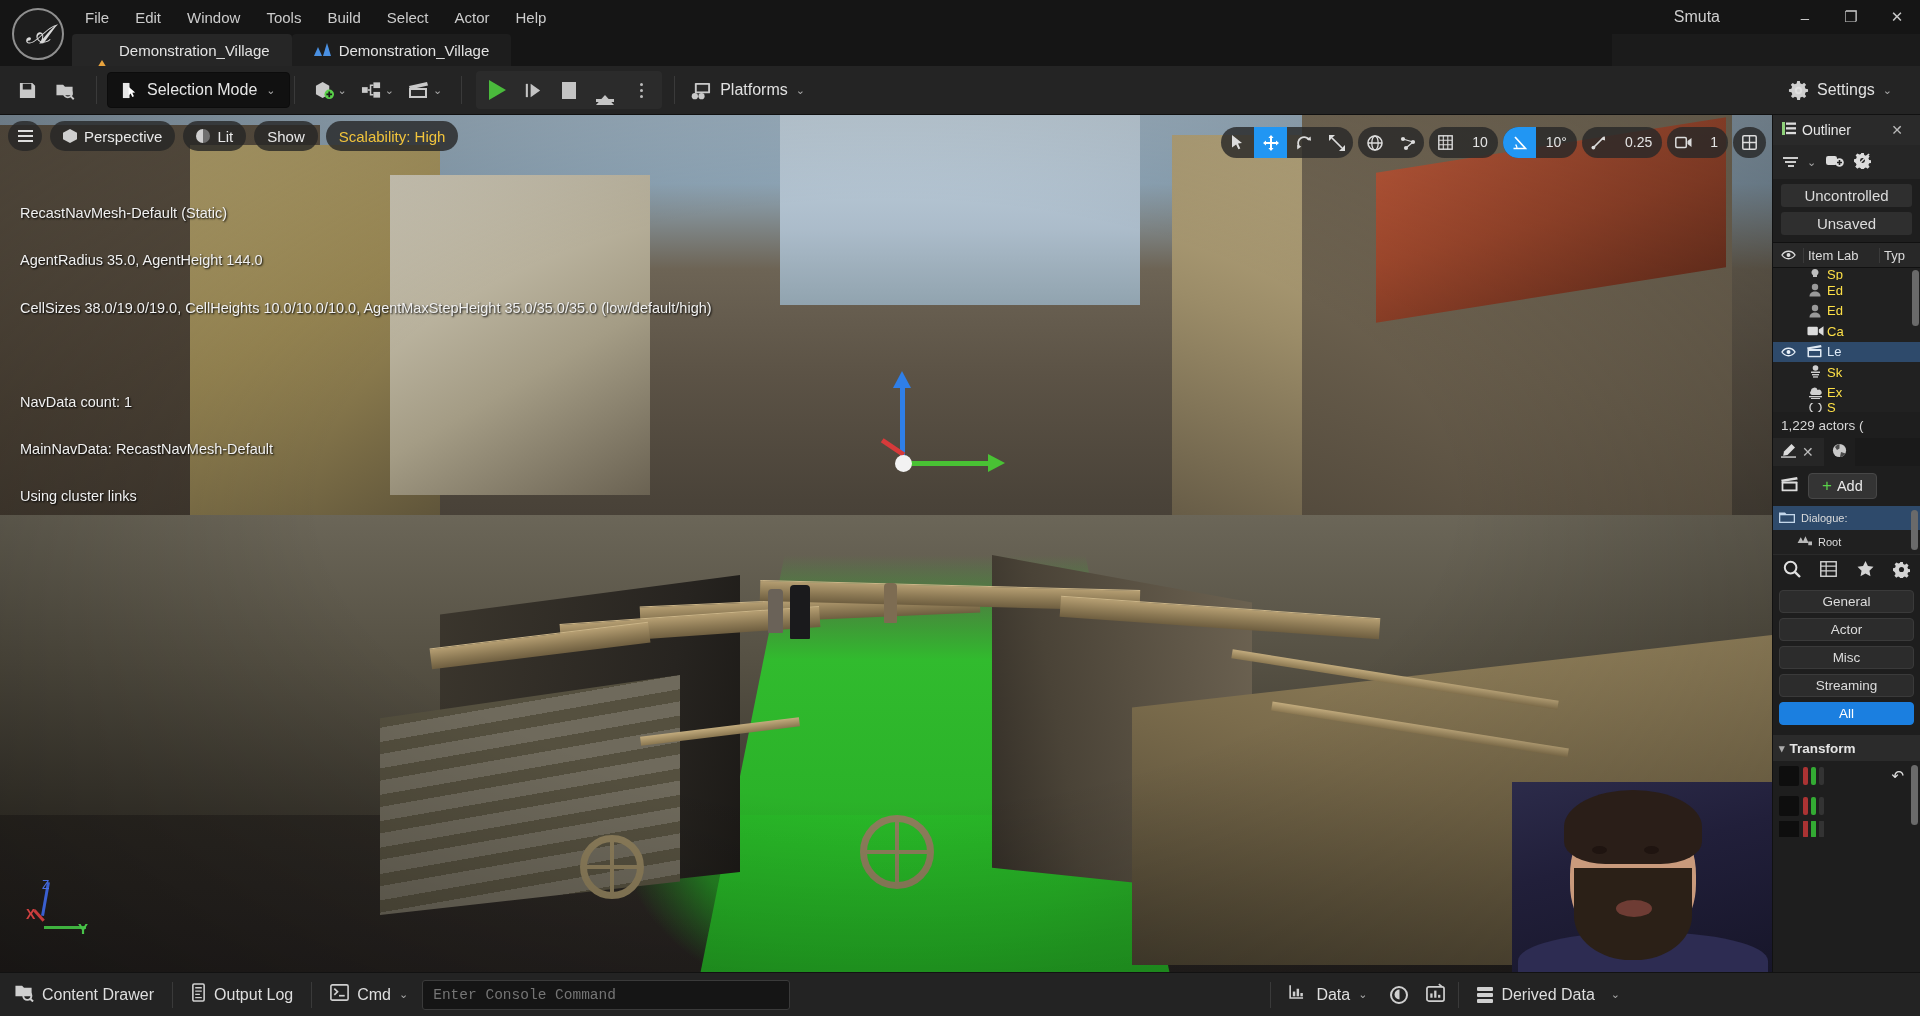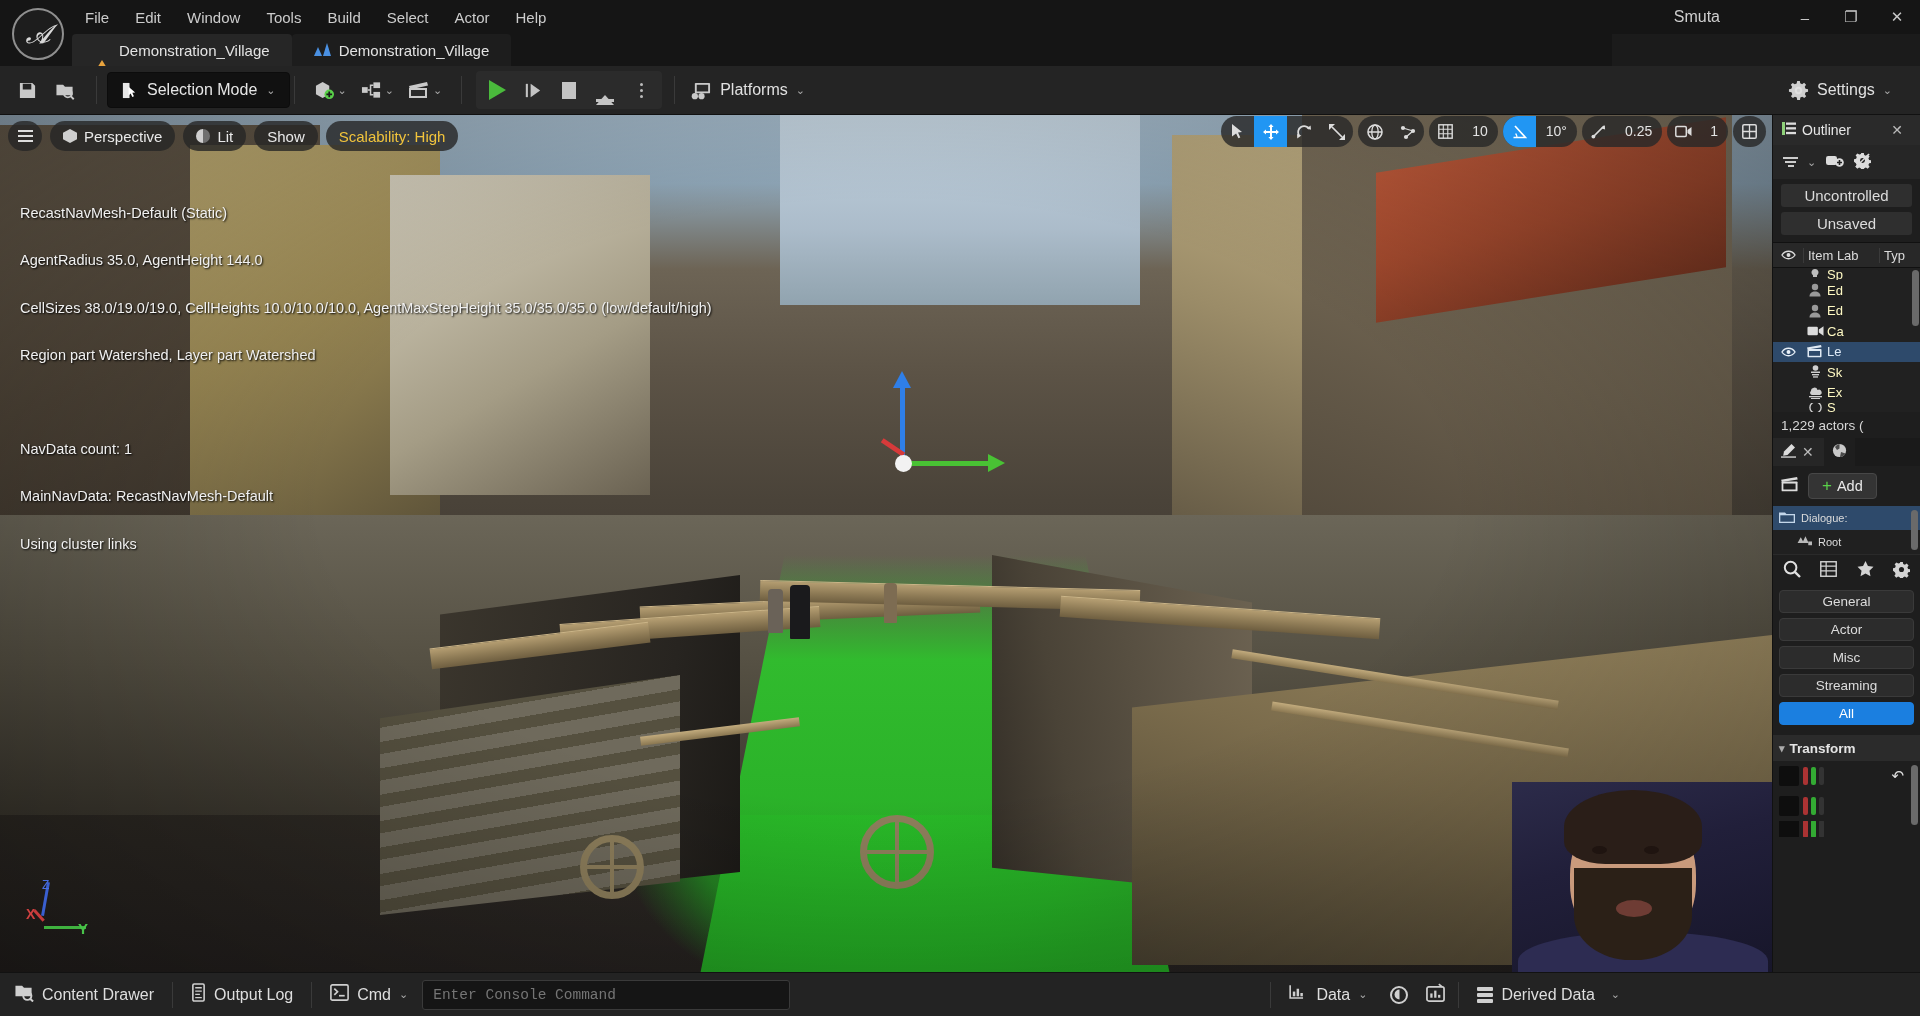--- a/index.html
+++ b/index.html
@@ -214,21 +214,21 @@
     width: 14px; height: 14px; background: #cfcfcf;
     clip-path: polygon(50% 0%, 100% 26%, 100% 74%, 50% 100%, 0% 74%, 0% 26%);
   }
   .lit-ico {
     width: 14px; height: 14px; border-radius: 50%;
     background: linear-gradient(90deg, #cfcfcf 50%, #6f6f6f 50%);
   }
 
   
   .vp-rtools {
-    position: absolute; top: 1px; right: 6px; display: flex; align-items: center; gap: 5px;
+    position: absolute; top: 12px; right: 6px; display: flex; align-items: center; gap: 5px;
   }
   .vt-grp {
     display: flex; align-items: center; background: rgba(40,40,40,.82);
     border-radius: 16px; height: 31px; overflow: hidden;
   }
   .vt-btn {
     width: 33px; height: 31px; display: flex; align-items: center;
     justify-content: center; color: #dcdcdc; font-size: 14px;
   }
   .vt-btn.on { background: #2196f3; color: #fff; }
@@ -307,21 +307,21 @@
   .ol-col { padding-left: 4px; border-left: 1px solid #3a3a3a; white-space: nowrap; overflow: hidden; }
   .ol-col.lbl { width: 76px; }
   .ol-rows { position: relative; background: #212121; }
   .ol-row {
     display: flex; align-items: center; height: 20.5px; font-size: 13px;
     color: #cfcfcf; white-space: nowrap; overflow: hidden;
   }
   .ol-row.sel { background: #2e4a6b; }
   .ol-row .eye { width: 30px; display: flex; justify-content: center; color: #cfcfcf; }
   .ol-row .ico { width: 24px; display: flex; justify-content: center; }
-  .ol-row .nm { color: #fef9c3; }
+  .ol-row .nm { color: #fde047; }
   .ol-row.sel .nm { color: #dce8f5; }
   .ol-scroll {
     position: absolute; right: 1px; top: 2px; width: 7px; height: 56px;
     background: #6a6a6a; border-radius: 4px;
   }
   .ol-count {
     height: 26px; display: flex; align-items: center; padding-left: 8px;
     font-size: 13.5px; color: #d8d8d8; background: #1e1e1e;
   }
   .det-tabrow { display: flex; align-items: center; height: 28px; background: #1a1a1a; }
@@ -602,21 +602,20 @@
       <div class="gz-axis gz-x"></div>
       <div class="gz-axis gz-xc"></div>
       <div class="gz-axis gz-y"></div>
       <div class="gz-axis gz-ball"></div>
     </div>
 
     <div class="navtext">
       <div>RecastNavMesh-Default (Static)</div>
       <div>AgentRadius 35.0, AgentHeight 144.0</div>
       <div>CellSizes 38.0/19.0/19.0, CellHeights 10.0/10.0/10.0, AgentMaxStepHeight 35.0/35.0/35.0 (low/default/high)</div>
-      <div>Region part Watershed, Layer part Watershed</div>
       <div class="gap"></div>
       <div>NavData count: 1</div>
       <div>MainNavData: RecastNavMesh-Default</div>
       <div>Using cluster links</div>
     </div>
 
     <div class="vp-topbar">
       <div class="vp-pill round">
         <span class="hamburger">
             <i></i>

